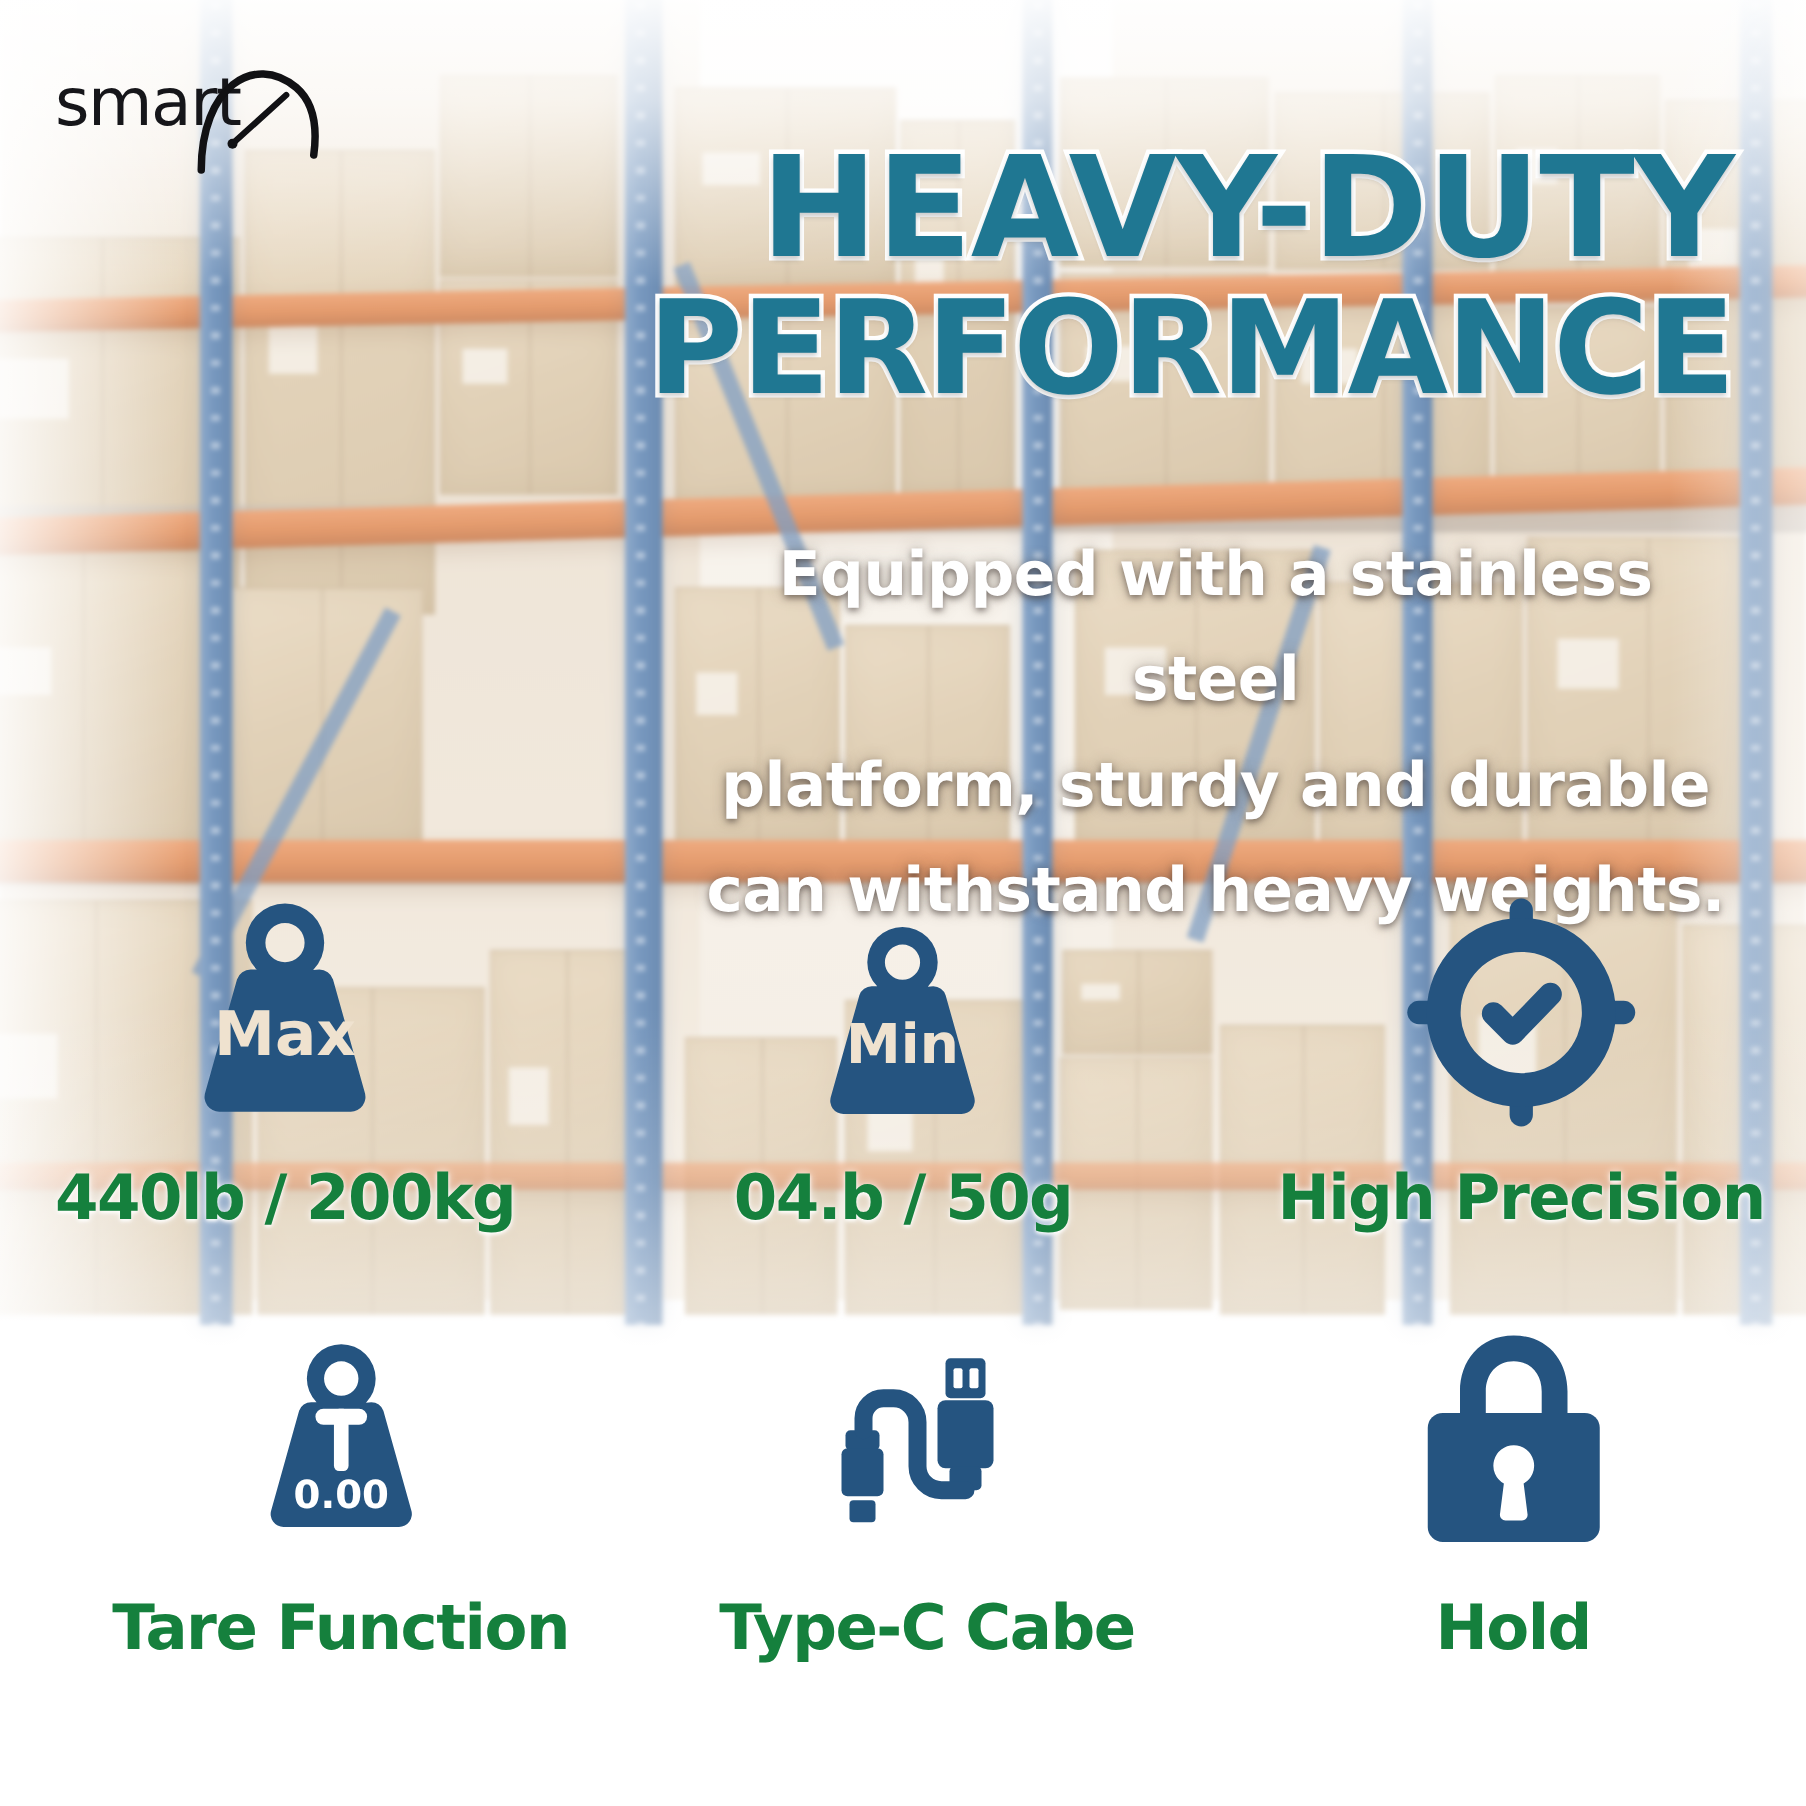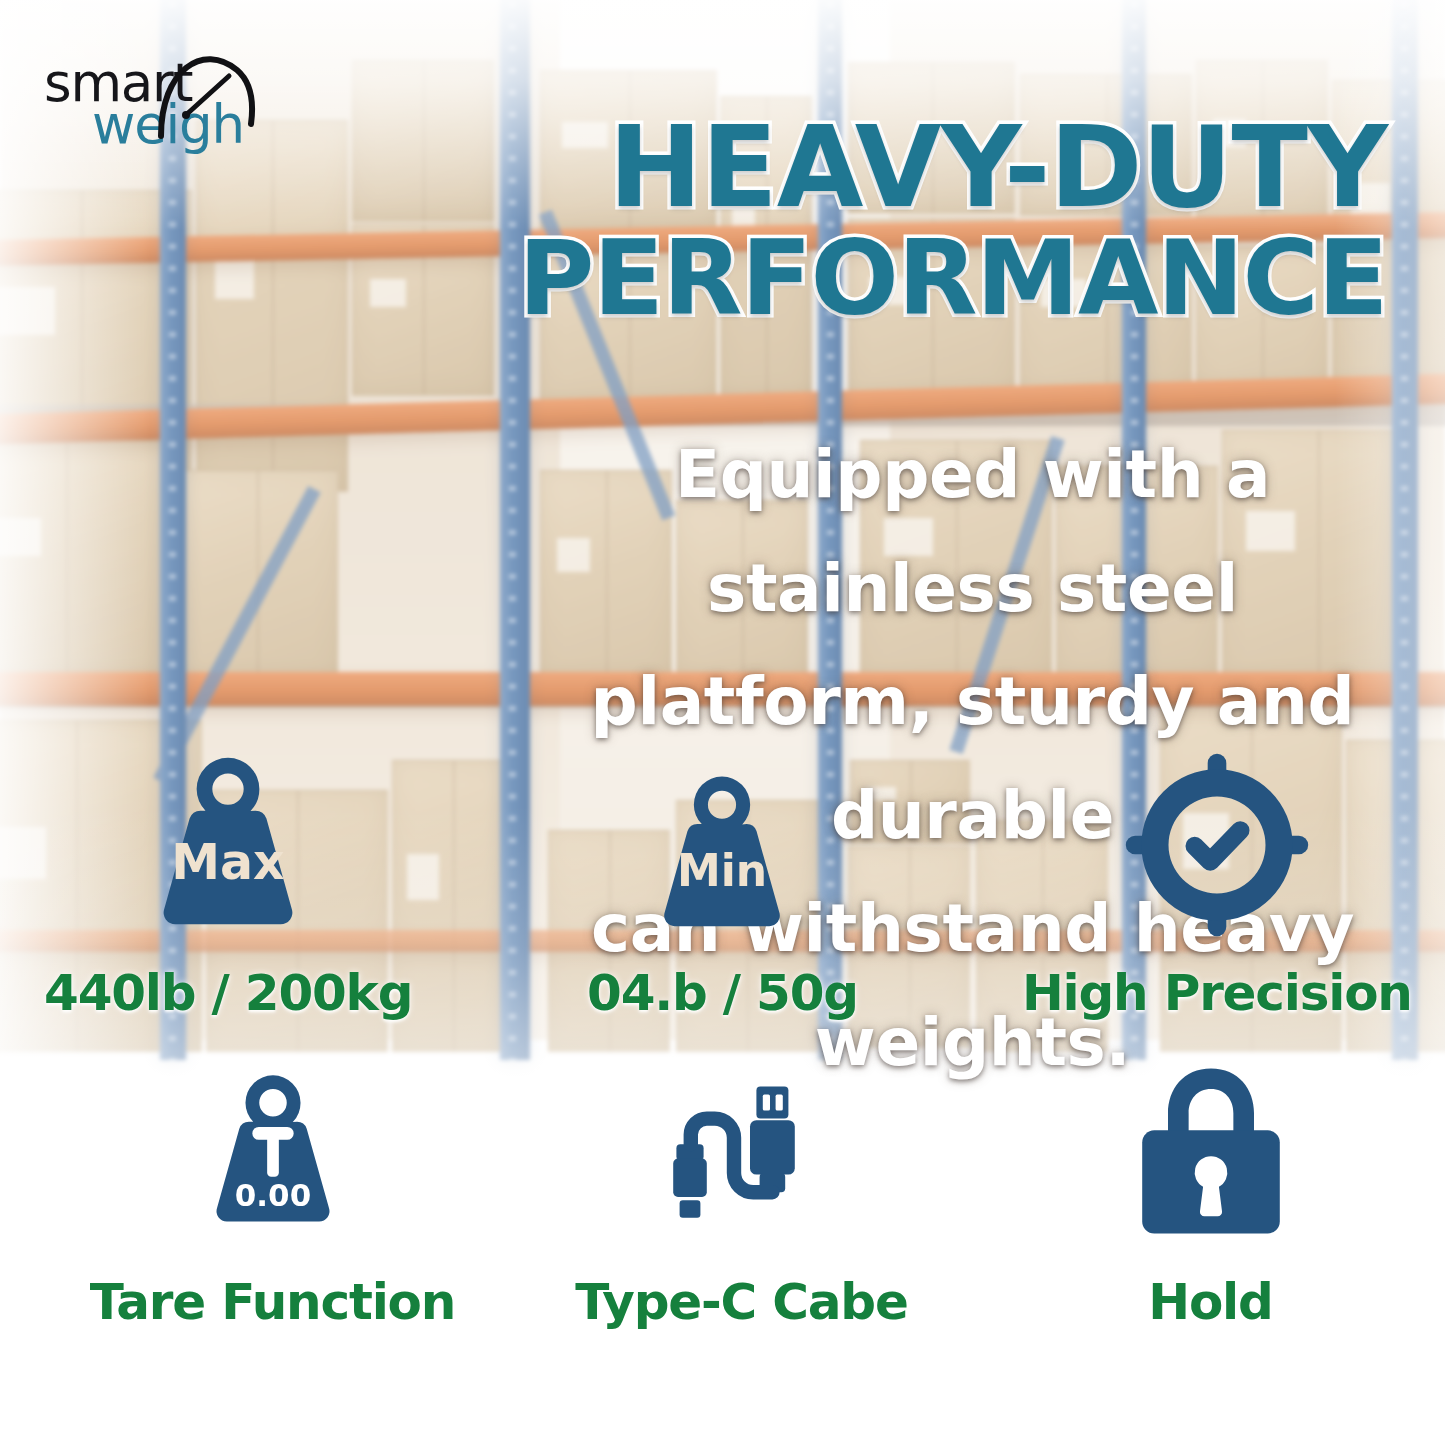--- a/index.html
+++ b/index.html
@@ -198,37 +198,37 @@
 
   
   #subtitle {
     position: absolute;
     left: 560px; right: 60px; top: 418px;
     z-index: 40;
     text-align: center;
     color: #ffffff;
     font-family: "DejaVu Sans", sans-serif;
     font-weight: 700;
-    font-size: 66px;
+    font-size: 49px;
     line-height: 1.72;
     letter-spacing: -.4px;
     text-shadow:
       0 2px 5px rgba(60,50,45,.55),
       0 0 12px rgba(80,65,55,.35);
   }
   .sub-line { display: block; }
 
   
   .feature-row {
     position: absolute;
     left: 0; right: 0;
     display: flex;
     z-index: 45;
   }
-  #row-specs { top: 742px; gap: 38px; }
+  #row-specs { top: 707px; gap: 38px; }
   #row-functions { top: 1062px; padding-left: 38px; }
 
   .feature-cell {
     flex: 1 1 0;
     display: flex;
     flex-direction: column;
     align-items: center;
   }
   .feature-icon {
     display: flex;
@@ -317,21 +317,20 @@
 
     <div class="wash"></div>
     <div class="fade-top"></div>
     <div class="fade-left"></div>
     <div class="fade-right"></div>
     <div class="fade-bottom"></div>
   </div>
 
   <div id="logo">
     <span class="logo-smart">smart</span>
-    <span class="logo-weigh">weigh</span>
     <svg class="logo-arc" width="108" height="104" viewBox="0 0 108 104">
       <path d="M10 96 C 10 30, 52 2, 86 30 C 100 42, 103 62, 100 84" fill="none" stroke="#111114" stroke-width="6" stroke-linecap="round"></path>
       <path d="M36 74 L 78 36" fill="none" stroke="#111114" stroke-width="5" stroke-linecap="round"></path>
       <circle cx="35" cy="75" r="4" fill="#111114"></circle>
     </svg>
   </div>
 
   <div id="headline">
     <div class="hl-line l1">HEAVY-DUTY</div>
     <div class="hl-line l2">PERFORMANCE</div>

